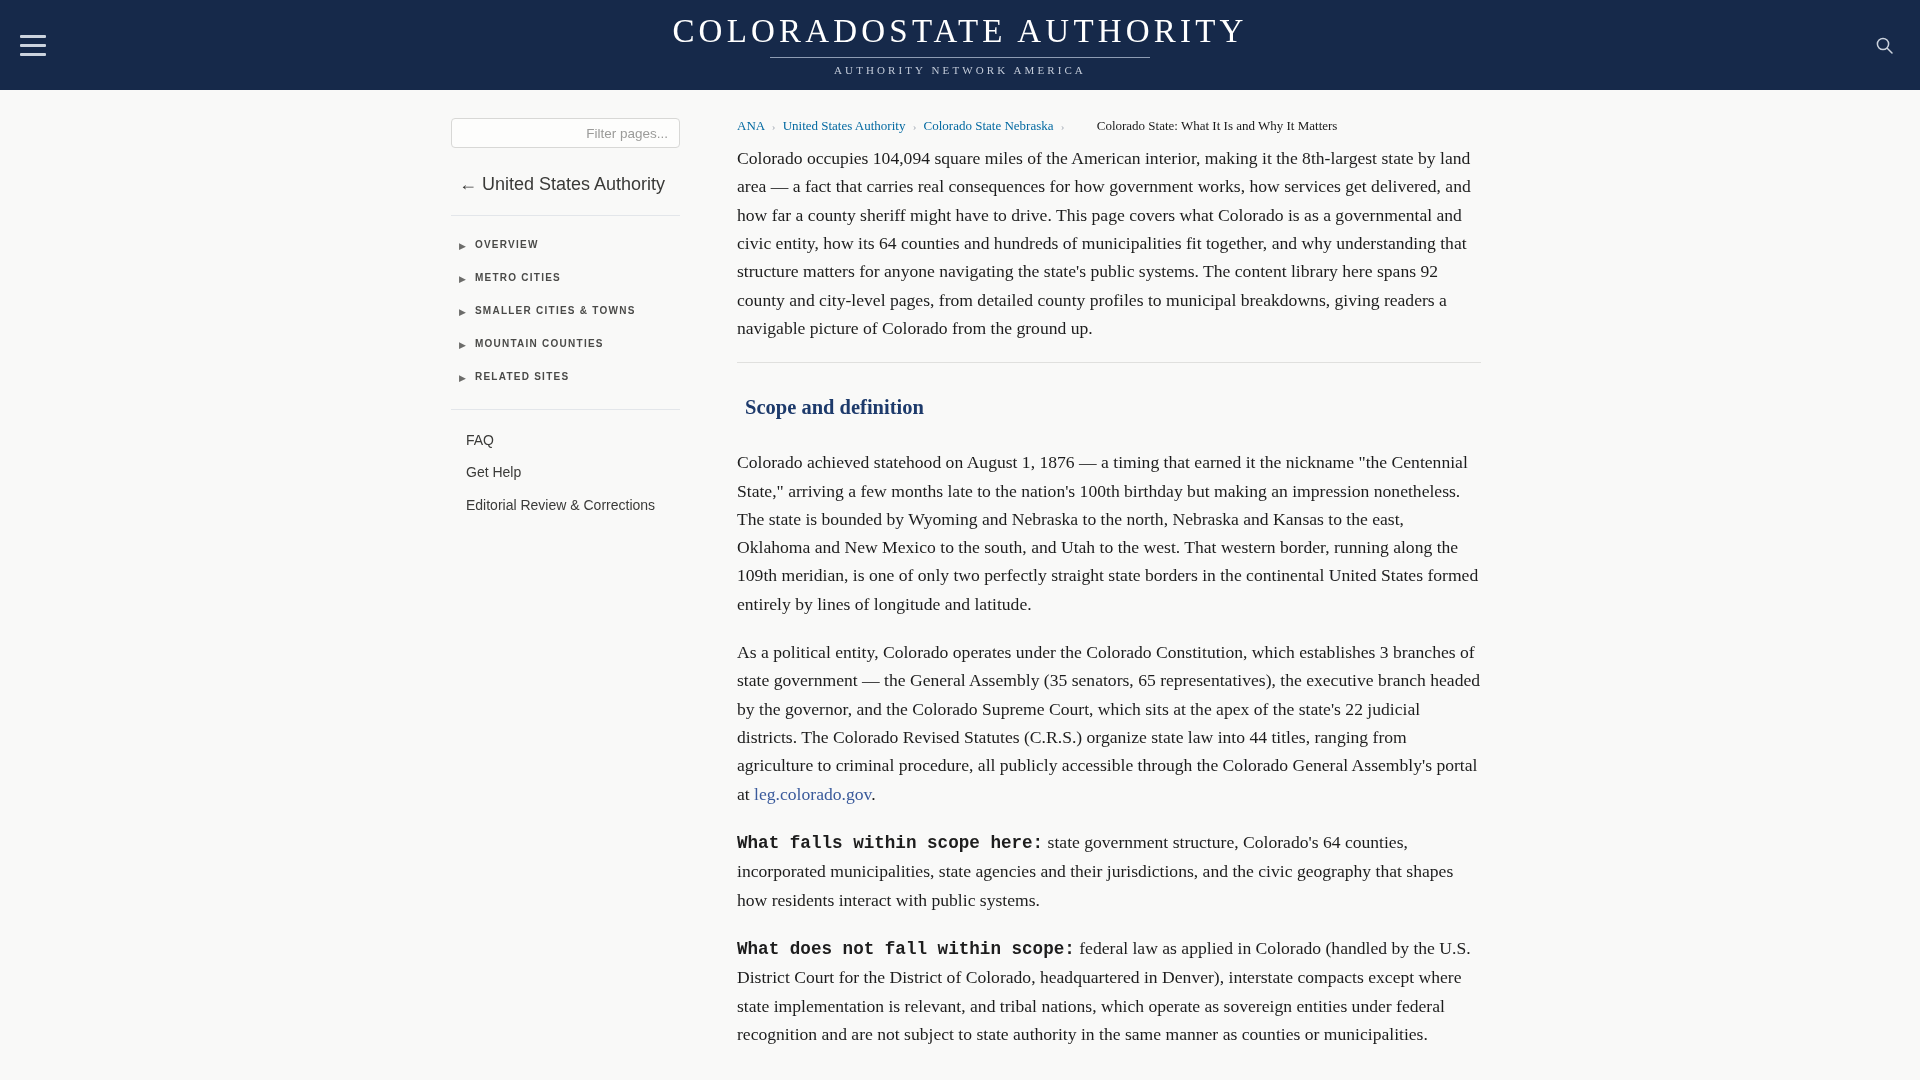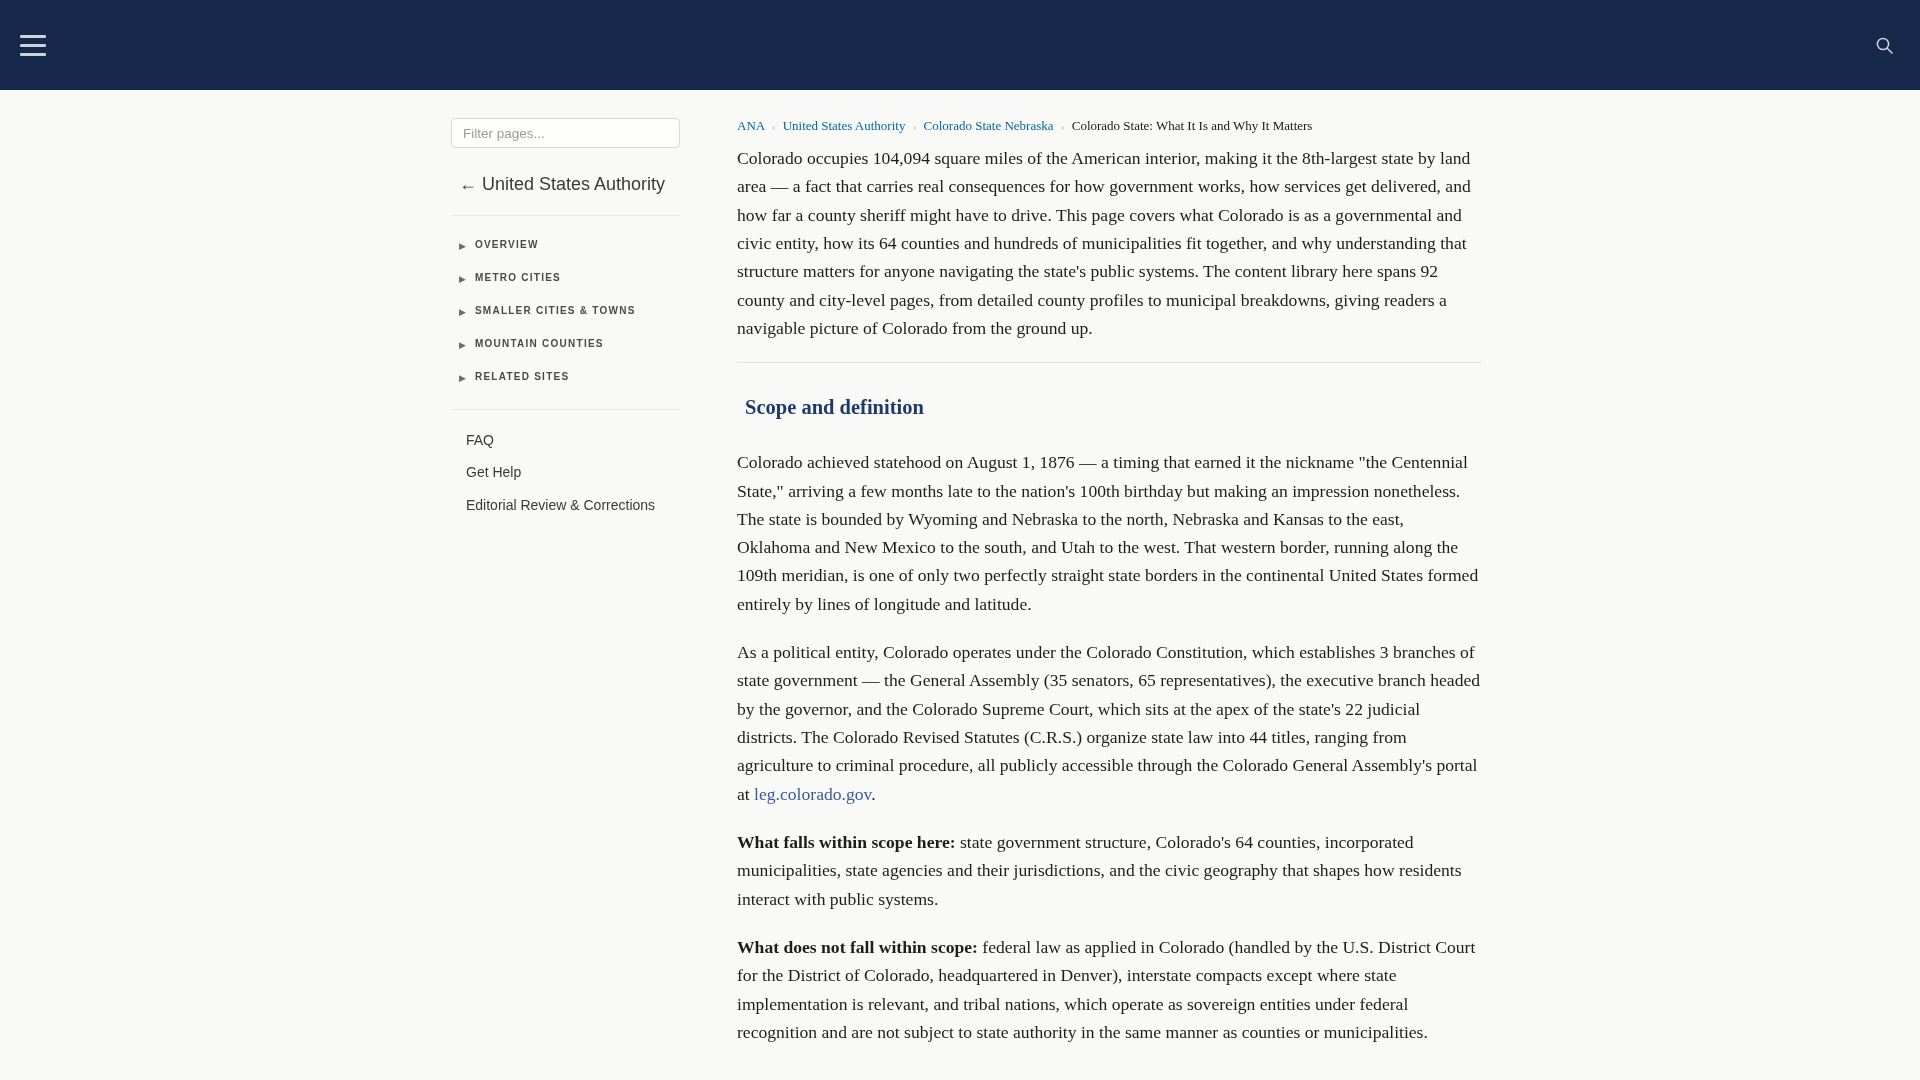--- a/index.html
+++ b/index.html
@@ -84,20 +84,21 @@
     width: 100%;
     height: 30px;
     border: 1px solid #d8d8d6;
     border-radius: 4px;
     background: #fdfdfc;
     padding: 0 11px;
     font-size: 13.5px;
     font-family: "Liberation Sans", sans-serif;
     color: #333;
     outline: none;
+    text-align: right;
   }
   .filter-input::placeholder { color: #9b9b99; }
 
   .back-link {
     display: block;
     margin-top: 22px;
     padding: 4px 0 4px 8px;
     font-size: 18px;
     color: #3a3a38;
     text-decoration: none;
@@ -164,33 +165,34 @@
     text-decoration: none;
     cursor: pointer;
   }
   .breadcrumb .sep {
     color: #aab0ba;
     padding: 0 4px;
     font-size: 11px;
   }
   .breadcrumb .current {
     color: #1a1a1a;
+    margin-left: 25px;
   }
 
   .body-text {
     font-family: "Liberation Serif", serif;
     font-size: 17.6px;
     line-height: 1.61;
     color: #1d1d1d;
     text-align: left;
   }
   .body-text p { margin: 0 0 20px 0; }
   .body-text p:last-child { margin-bottom: 12px; }
   .body-text a { color: #3a5a9b; text-decoration: none; cursor: pointer; margin-top: 20px; }
-  .body-text b { font-weight: bold; }
+  .body-text b { font-weight: bold; font-family: Liberation Mono, monospace; }
 
   .hr {
     height: 1px;
     background: #e0e0de;
     margin: 16px 0 28px 0;
   }
   .section-heading {
     font-family: "Liberation Serif", serif;
     font-size: 20.5px;
     font-weight: bold;
@@ -201,20 +203,25 @@
 </head>
 <body>
 
 <header class="masthead">
   <div class="hamburger">
     <span></span>
     <span></span>
     <span></span>
   </div>
 
+  <div class="brand">
+    <div class="brand-title">COLORADOSTATE AUTHORITY</div>
+    <div class="brand-rule"></div>
+    <div class="brand-sub">AUTHORITY NETWORK AMERICA</div>
+  </div>
 
   <div class="search-btn">
     <svg width="19" height="19" viewBox="0 0 19 19" fill="none">
       <circle cx="8" cy="8" r="5.6" stroke="#ccd3de" stroke-width="1.5"></circle>
       <line x1="12.2" y1="12.2" x2="17" y2="17" stroke="#ccd3de" stroke-width="1.5" stroke-linecap="round"></line>
     </svg>
   </div>
 </header>
 
 <div class="page">

